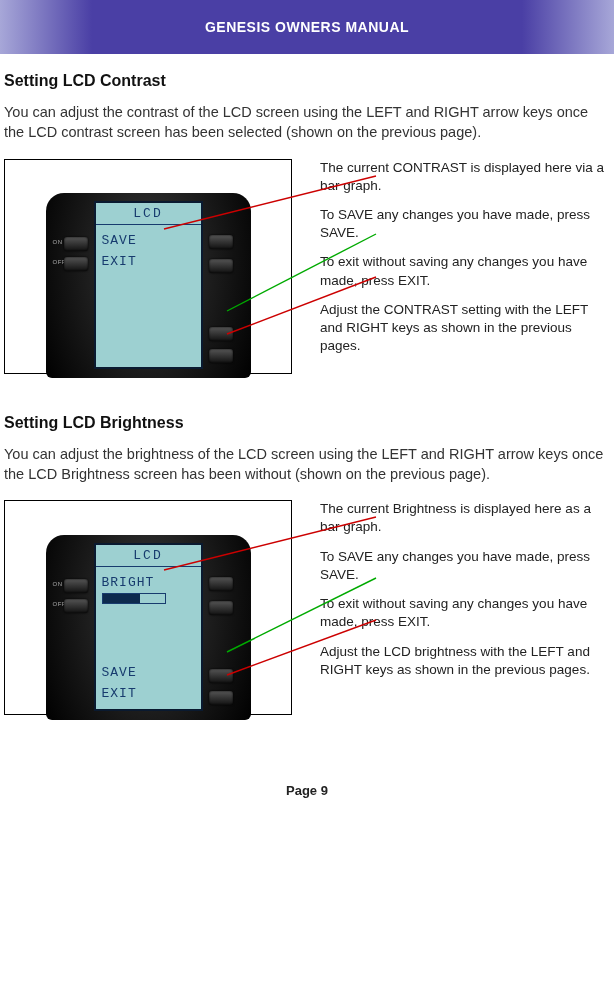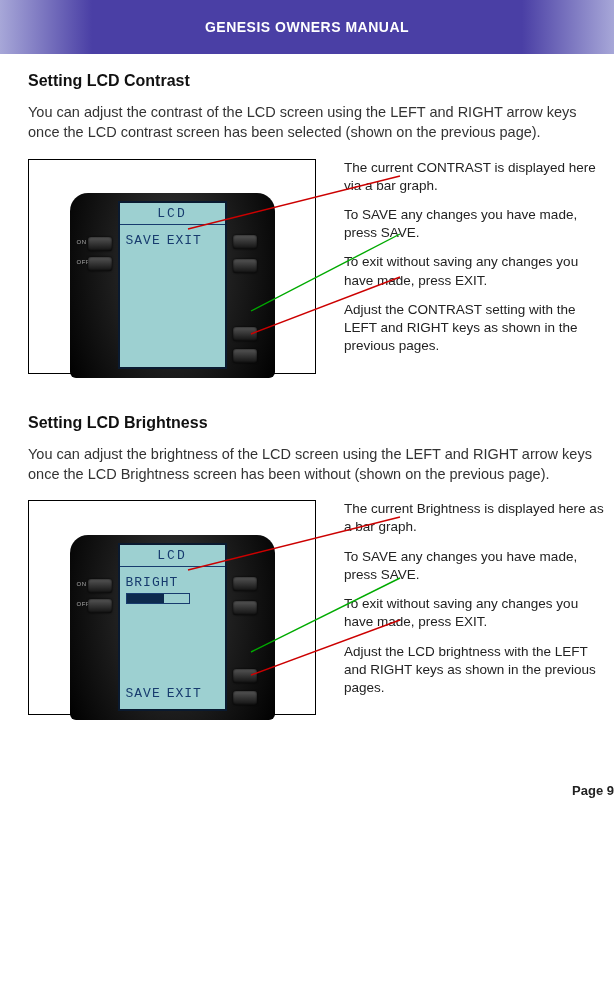--- a/index.html
+++ b/index.html
@@ -9,21 +9,21 @@
       background: linear-gradient(90deg, #a7a7d8 0%, #4a3fa5 15%, #4a3fa5 85%, #a7a7d8 100%);
       color: #fff;
       text-align: center;
       font-variant: small-caps;
       font-weight: 600;
       font-size: 14px;
       padding: 19px 0;
       letter-spacing: 0.5px;
     }
     .page {
-      padding: 18px 8px 0 28px;
+      padding: 18px 8px 0 4px;
     }
     h2.section {
       font-size: 16px;
       font-weight: 700;
       margin-bottom: 12px;
       color: #111;
     }
     .para {
       font-size: 14.5px;
       line-height: 1.4;
@@ -84,21 +84,21 @@
     .lcd .primary-row {
       display: flex; flex-direction: column; gap: 3px;
     }
     .lcd .param-label { letter-spacing: 1px; }
     .lcd .bar {
       width: 64px; height: 11px;
       border: 1px solid #173b6e;
       background: linear-gradient(90deg, #0d2a4d 0%, #0d2a4d 60%, transparent 60%, transparent 100%);
       position: relative;
     }
-    .lcd .bottom-labels { display:flex; flex-direction:row; gap:6px; letter-spacing:1px; }
+    .lcd .bottom-labels { display:flex; flex-direction:column; gap:6px; letter-spacing:1px; }
     .side-btn {
       position: absolute;
       width: 24px; height: 14px;
       background: linear-gradient(180deg,#555,#111);
       border-radius: 3px;
       box-shadow: inset 0 0 2px #000, 0 0 2px #000;
     }
     .side-label {
       position: absolute;
       color: #aaa; font-size: 6px; letter-spacing: 0.5px;
@@ -111,21 +111,21 @@
       display: flex;
       flex-direction: column;
     }
     .callouts p { margin-bottom: 11px; }
     svg.leads {
       position: absolute;
       left: 0; top: 0;
       pointer-events: none;
     }
     .footer {
-      text-align: right;
+      text-align: center;
       font-weight: 700;
       font-size: 13px;
       padding: 8px 0 14px 0;
     }
   </style>
 </head>
 <body>
 
 <div class="header-bar">GENESIS OWNERS MANUAL</div>
 

